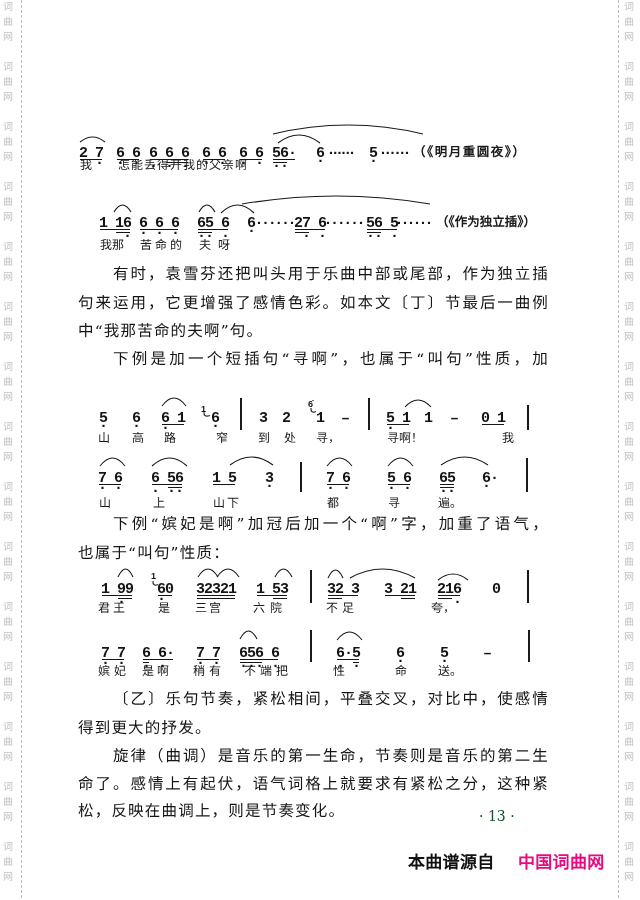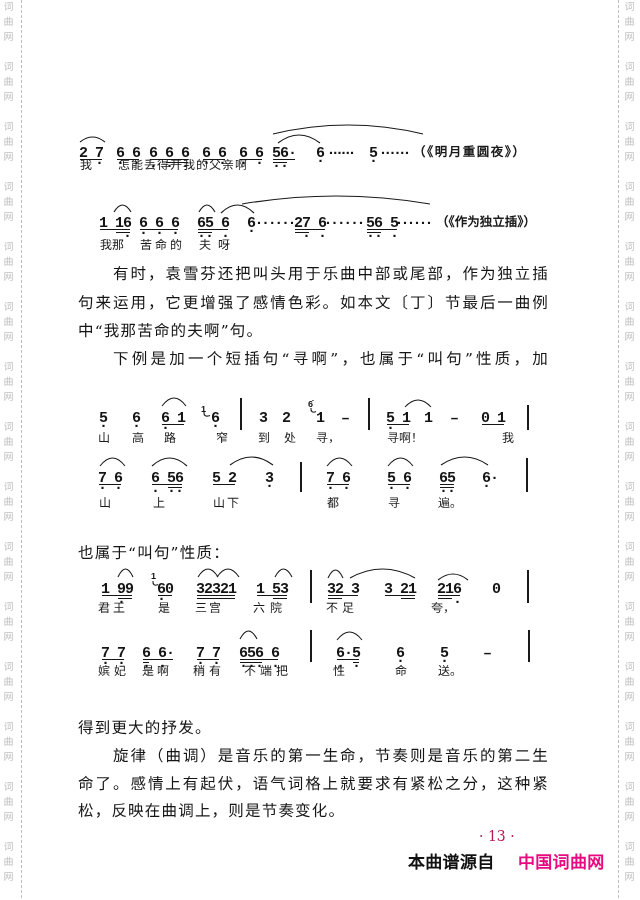--- a/index.html
+++ b/index.html
@@ -1,38 +1,38 @@
 <!DOCTYPE html>
 <html lang="zh-CN"><head>
 <meta charset="utf-8">
 <style>
   html,body{margin:0;padding:0;background:#fff}
   #page{position:relative;width:640px;height:900px;overflow:hidden;background:#fff;color:#1a1a1a}
   .dash{position:absolute;top:0;width:1px;height:900px;background:repeating-linear-gradient(to bottom,#bdbdbd 0 3px,transparent 3px 5px)}
   .wm{position:absolute;top:0;width:12px;height:900px}
-  .wm span{position:absolute;left:0;width:11px;font:10px/15px "DejaVu Sans",sans-serif;color:#c2c2c2;word-break:break-all;text-align:center}
+  .wm span{position:absolute;left:0;width:11px;font:10px/15px "DejaVu Sans",sans-serif;color:#c2c2c2;word-break:break-all;}
   .para{position:absolute;left:78px;width:471px;font:15.5px/18px "DejaVu Serif",serif;letter-spacing:1.2px;color:#151515}
   .para.full{text-align:justify;text-align-last:justify}
   .para.ind{padding-left:35px;width:436px}
   .ly{position:absolute;font:12px/14px "DejaVu Serif",serif;white-space:pre;color:#1a1a1a}
   .src{position:absolute;font:bold 12.5px/15px "DejaVu Sans",sans-serif;white-space:pre;color:#1a1a1a}
   .g{position:absolute;font:bold 15px/15px "Liberation Mono",monospace;letter-spacing:-1px;white-space:pre;color:#151515}
   .g .n,.g .d{position:absolute;left:0;top:0;white-space:pre}
   .g.nb .d{top:8px}
   .g.sb .d{top:10.4px}
   .g.db .d{top:12.8px}
   .b1,.b2{position:relative}
   .b1::after{content:"";position:absolute;left:0.5px;right:1.5px;top:14px;height:1.3px;background:#151515}
   .b2::before{content:"";position:absolute;left:0.5px;right:1.5px;top:16.6px;height:1.3px;background:#151515}
   .hold{position:absolute;font:bold 15px/15px "Liberation Mono",monospace;white-space:pre;color:#151515}
   .grace{position:absolute;font:bold 9px/9px "Liberation Sans",sans-serif;white-space:pre;color:#151515}
   .bar{position:absolute;width:1.6px;background:#1a1a1a}
   svg.slurs{position:absolute;left:0;top:0}
   svg.slurs path{fill:none;stroke:#1a1a1a;stroke-width:1.1}
-  .pageno{position:absolute;left:479px;top:828px;font:14px/16px "DejaVu Serif",serif;white-space:pre;color:#be185d}
+  .pageno{position:absolute;left:479px;top:808px;font:14px/16px "DejaVu Serif",serif;white-space:pre;color:#14532d}
   .footer{position:absolute;top:853px;font:bold 17px/18px "DejaVu Sans",sans-serif;white-space:pre;letter-spacing:0.3px}
   .footer.pre{left:408px;color:#111}
   .footer.site{left:518px;color:#e8087f}
 </style>
 </head>
 <body>
 
 <div id="page">
 
   <div class="dash" style="left:21px"></div>
@@ -165,37 +165,38 @@
     <span class="ly" style="left:164px;top:431px">路</span>
     <span class="ly" style="left:216px;top:431px">窄</span>
     <span class="ly" style="left:258px;top:431px">到</span>
     <span class="ly" style="left:284px;top:431px">处</span>
     <span class="ly" style="left:316px;top:431px">寻，</span>
     <span class="ly" style="left:387px;top:431px">寻啊！</span>
     <span class="ly" style="left:502px;top:431px">我</span>
 
     <div class="g sb" style="left:98px;top:471px"><div class="n"><span class="b1">7 6</span></div><div class="d">· ·</div></div>
     <div class="g db" style="left:151px;top:471px"><div class="n"><span class="b1"><span>6 </span><span class="b2">56</span></span></div><div class="d">· ··</div></div>
-    <div class="g sb" style="left:212px;top:471px"><div class="n"><span class="b1">5 2</span></div></div>
+    <div class="g sb" style="left:212px;top:471px"><div class="n"><span class="b1">1 5</span></div></div>
     <div class="g nb" style="left:265px;top:471px"><div class="n"><span>3</span></div><div class="d">·</div></div>
     <div class="bar" style="left:300px;top:462px;height:30px"></div>
     <div class="g sb" style="left:326px;top:471px"><div class="n"><span class="b1">7 6</span></div><div class="d">· ·</div></div>
     <div class="g sb" style="left:387px;top:471px"><div class="n"><span class="b1">5 6</span></div><div class="d">· ·</div></div>
     <div class="g db" style="left:439px;top:471px"><div class="n"><span class="b1"><span class="b2">65</span></span></div><div class="d">··</div></div>
     <div class="g nb" style="left:482px;top:471px"><div class="n"><span>6·</span></div><div class="d">·</div></div>
     <div class="bar" style="left:526px;top:458px;height:34px"></div>
 
     <span class="ly" style="left:99px;top:496px">山</span>
     <span class="ly" style="left:153px;top:496px">上</span>
     <span class="ly" style="left:213px;top:496px;letter-spacing:2px">山下</span>
     <span class="ly" style="left:327px;top:496px">都</span>
     <span class="ly" style="left:388px;top:496px">寻</span>
     <span class="ly" style="left:438px;top:496px">遍。</span>
   </div>
 
+  <div class="para full ind" style="top:515px">下例“嫔妃是啊”加冠后加一个“啊”字，加重了语气，</div>
   <div class="para" style="top:544px">也属于“叫句”性质：</div>
 
   <div>
     <div class="g db" style="left:101px;top:582px"><div class="n"><span class="b1"><span>1 </span><span class="b2">99</span></span></div><div class="d">  ·</div></div>
     <span class="grace" style="left:151px;top:572px">1</span>
     <div class="g sb" style="left:157px;top:582px"><div class="n"><span class="b1">60</span></div><div class="d">·</div></div>
     <div class="g db" style="left:196px;top:582px"><div class="n"><span class="b1"><span class="b2">32321</span></span></div></div>
     <div class="g db" style="left:256px;top:582px"><div class="n"><span class="b1"><span>1 </span><span class="b2">53</span></span></div></div>
     <div class="bar" style="left:310px;top:570px;height:33px"></div>
     <div class="g db" style="left:327px;top:582px"><div class="n"><span class="b1"><span class="b2">32</span><span> 3</span></span></div></div>
@@ -224,20 +225,21 @@
 
     <span class="ly" style="left:98px;top:664px;letter-spacing:4px">嫔妃</span>
     <span class="ly" style="left:142px;top:664px;letter-spacing:3px">是啊</span>
     <span class="ly" style="left:193px;top:664px;letter-spacing:4px">稍有</span>
     <span class="ly" style="left:244px;top:664px;letter-spacing:4px">不端把</span>
     <span class="ly" style="left:333px;top:664px">性</span>
     <span class="ly" style="left:395px;top:664px">命</span>
     <span class="ly" style="left:438px;top:664px">送。</span>
   </div>
 
+  <div class="para full ind" style="top:690px">〔乙〕乐句节奏，紧松相间，平叠交叉，对比中，使感情</div>
   <div class="para" style="top:719px">得到更大的抒发。</div>
   <div class="para full ind" style="top:747px">旋律（曲调）是音乐的第一生命，节奏则是音乐的第二生</div>
   <div class="para full" style="top:775px">命了。感情上有起伏，语气词格上就要求有紧松之分，这种紧</div>
   <div class="para" style="top:802px">松，反映在曲调上，则是节奏变化。</div>
 
   <span class="pageno">· 13 ·</span>
   <span class="footer pre">本曲谱源自</span>
   <span class="footer site">中国词曲网</span>
 </div>
 

